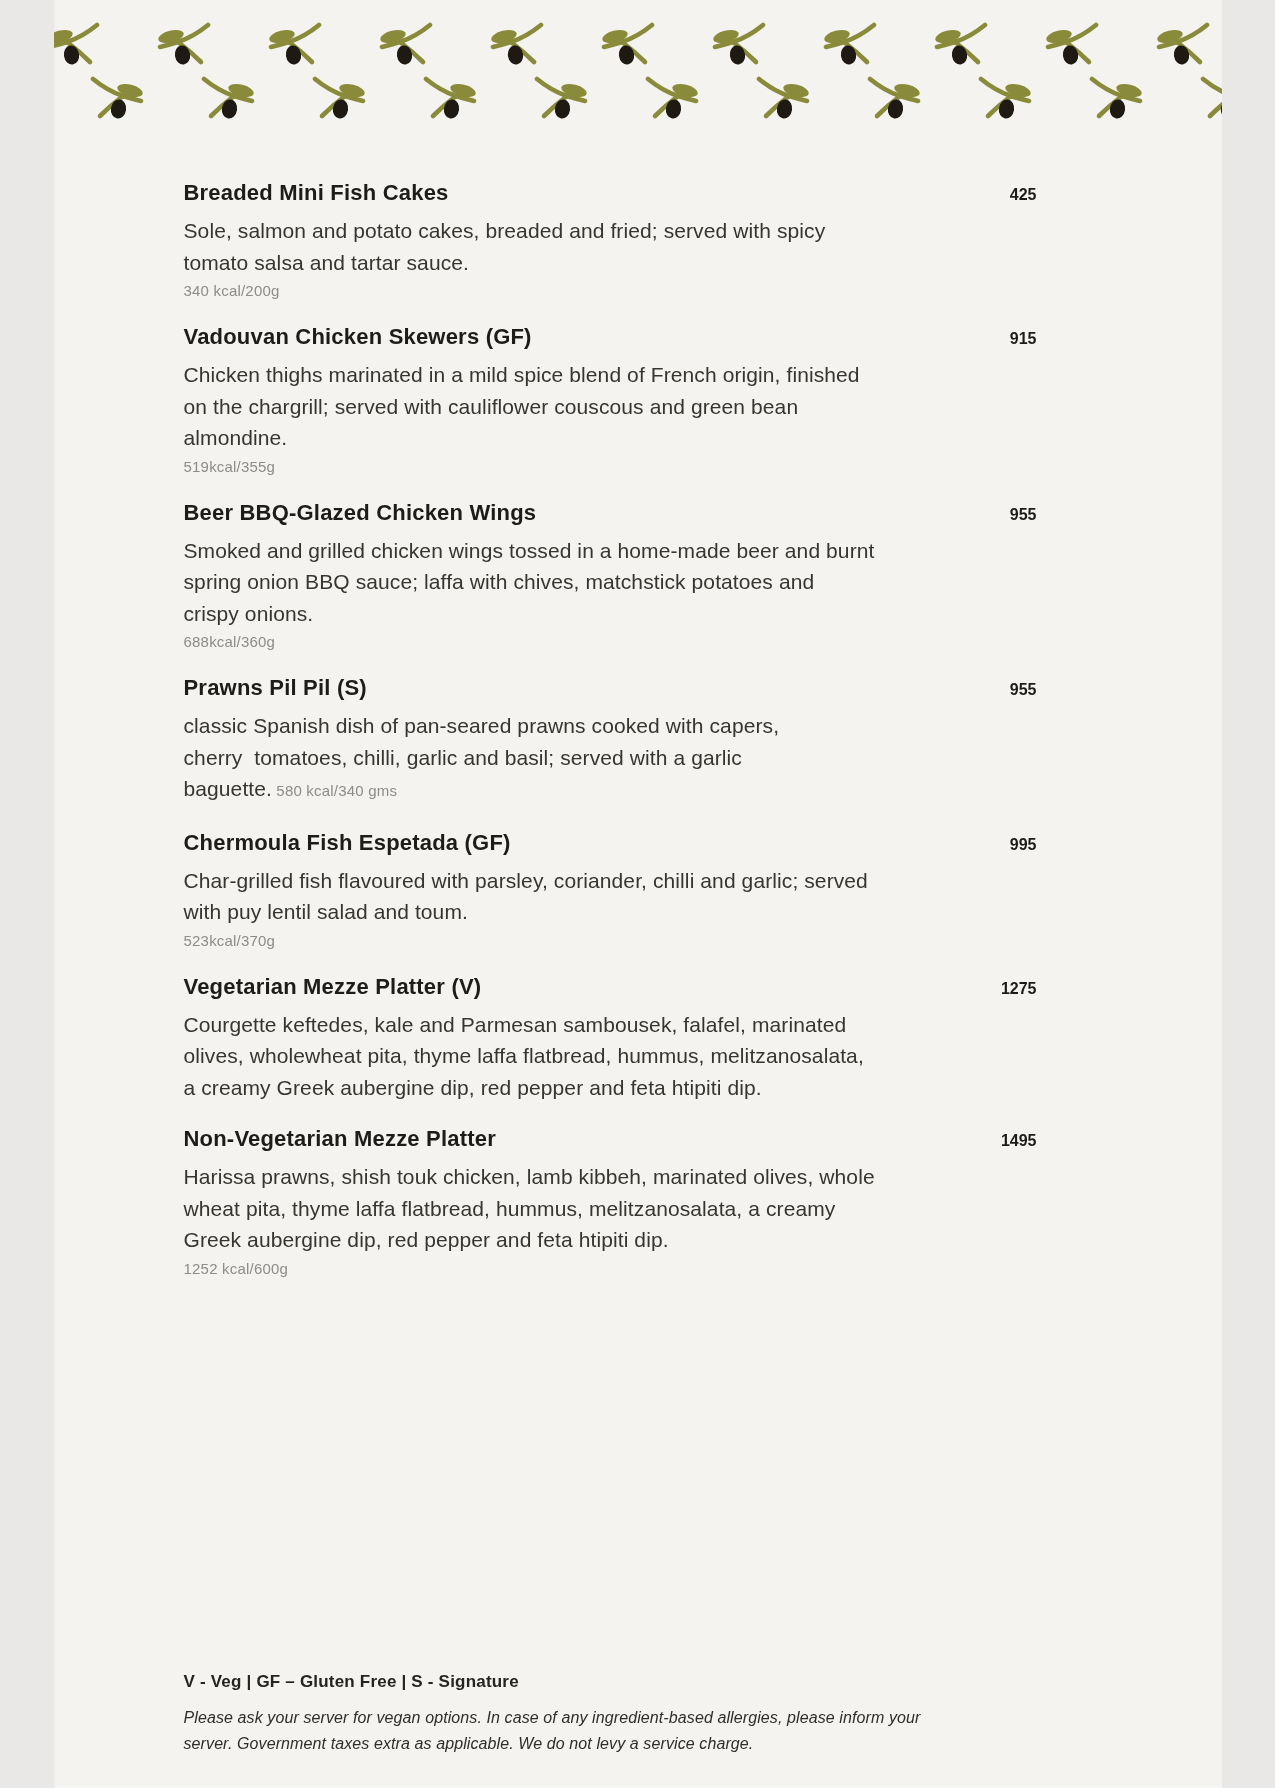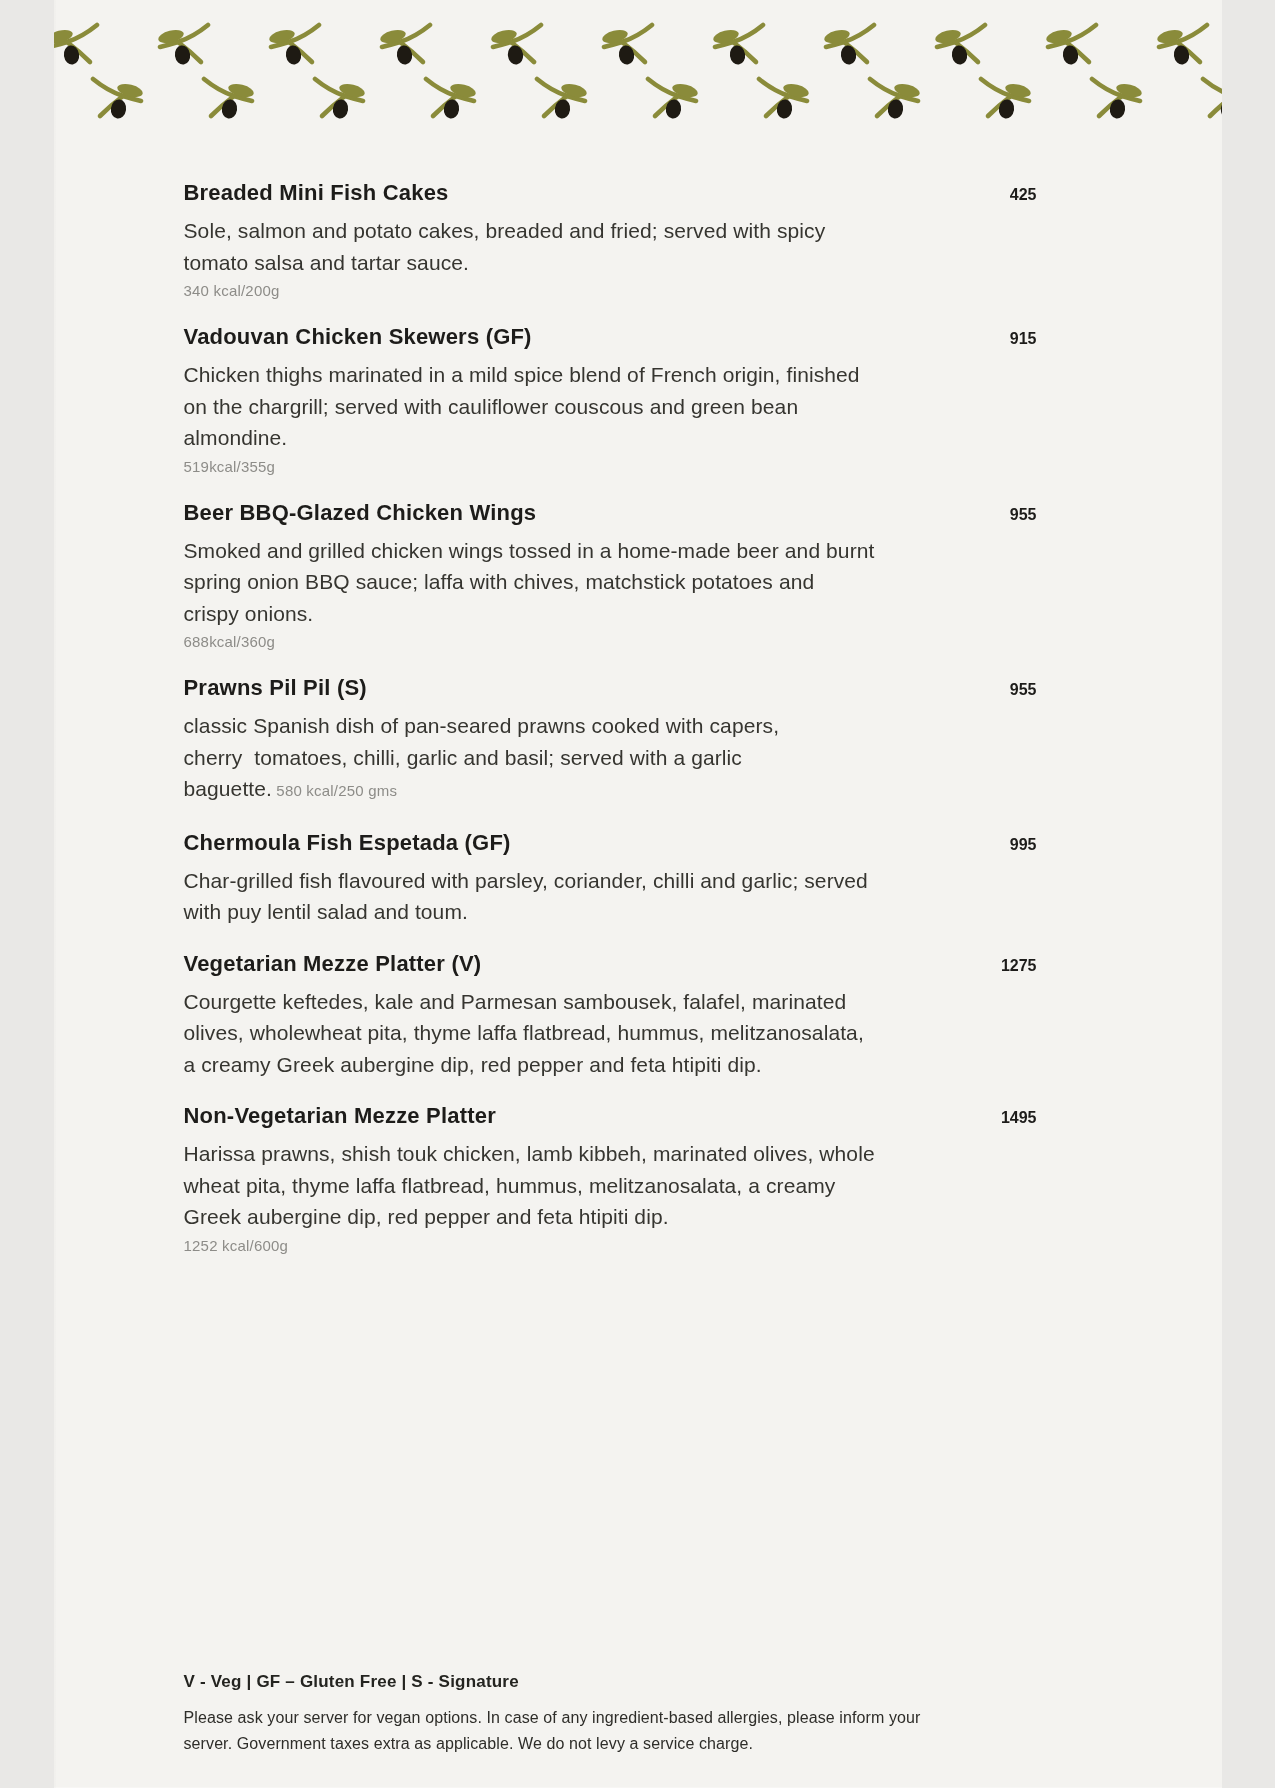--- a/index.html
+++ b/index.html
@@ -31,21 +31,21 @@
   .item-head{display:flex;justify-content:space-between;align-items:baseline;margin-bottom:6px;}
   .item-name{font-size:22px;line-height:28px;font-weight:bold;letter-spacing:.2px;color:#1d1c1a;}
   .item-price{font-size:16px;line-height:28px;font-weight:bold;color:#1d1c1a;}
   .item-desc{margin:0;font-size:21px;line-height:31.5px;letter-spacing:.1px;color:#363530;white-space:pre-wrap;}
   .item-kcal{font-size:15px;line-height:20px;color:#8d8c88;margin-top:3px;letter-spacing:.2px;}
   .item-kcal-inline{font-size:15px;color:#8d8c88;letter-spacing:.2px;}
 
   
   .footer{position:absolute;left:130px;top:1650px;margin-top:22px;}
   .legend{font-size:17px;font-weight:bold;color:#242420;margin-bottom:13px;letter-spacing:.2px;}
-  .disclaimer{font-size:16px;line-height:26px;color:#2e2d29;white-space:pre-wrap;letter-spacing:.1px;}
+  .disclaimer{font-size:16px;line-height:26px;color:#2e2d29;white-space:pre-wrap;letter-spacing:.1px;font-style:italic;}
 </style>
 </head>
 <body>
 
 <div class="page">
   <div class="olive-row row1">
   <span class="olive-icon"><svg viewBox="0 0 54 48" width="54" height="48" aria-hidden="true">
     <path class="stem" d="M51 3 C40 12 30 17 21 20 C13 22.5 7 24 3 25"></path>
     <path class="stem" d="M21 20 C29 26 37 33 44 40"></path>
     <ellipse class="leaf" cx="14" cy="14.5" rx="13" ry="5.8" transform="rotate(-14 14 14.5)"></ellipse>
@@ -249,31 +249,32 @@
     <div class="item-kcal">688kcal/360g</div>
   </div>
 
   <div class="menu-item">
     <div class="item-head">
       <span class="item-name">Prawns Pil Pil (S)</span>
       <span class="item-price">955</span>
     </div>
     <p class="item-desc">classic Spanish dish of pan-seared prawns cooked with capers,
 cherry  tomatoes, chilli, garlic and basil; served with a garlic
-baguette.<span class="item-kcal-inline"> 580 kcal/250 gms</span></p>
+baguette.<span class="item-kcal-inline"> 580 kcal/340 gms</span></p>
 
   </div>
 
   <div class="menu-item">
     <div class="item-head">
       <span class="item-name">Chermoula Fish Espetada (GF)</span>
       <span class="item-price">995</span>
     </div>
     <p class="item-desc">Char-grilled fish flavoured with parsley, coriander, chilli and garlic; served
 with puy lentil salad and toum.</p>
+    <div class="item-kcal">523kcal/370g</div>
   </div>
 
   <div class="menu-item">
     <div class="item-head">
       <span class="item-name">Vegetarian Mezze Platter (V)</span>
       <span class="item-price">1275</span>
     </div>
     <p class="item-desc">Courgette keftedes, kale and Parmesan sambousek, falafel, marinated
 olives, wholewheat pita, thyme laffa flatbread, hummus, melitzanosalata,
 a creamy Greek aubergine dip, red pepper and feta htipiti dip.</p>

